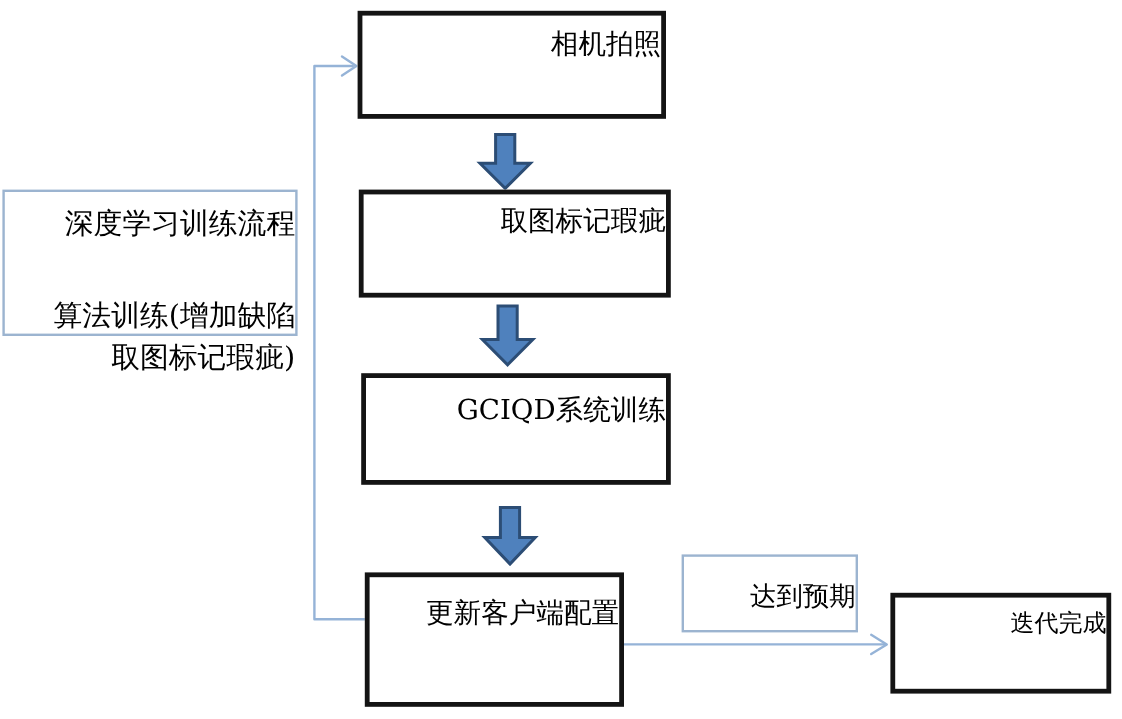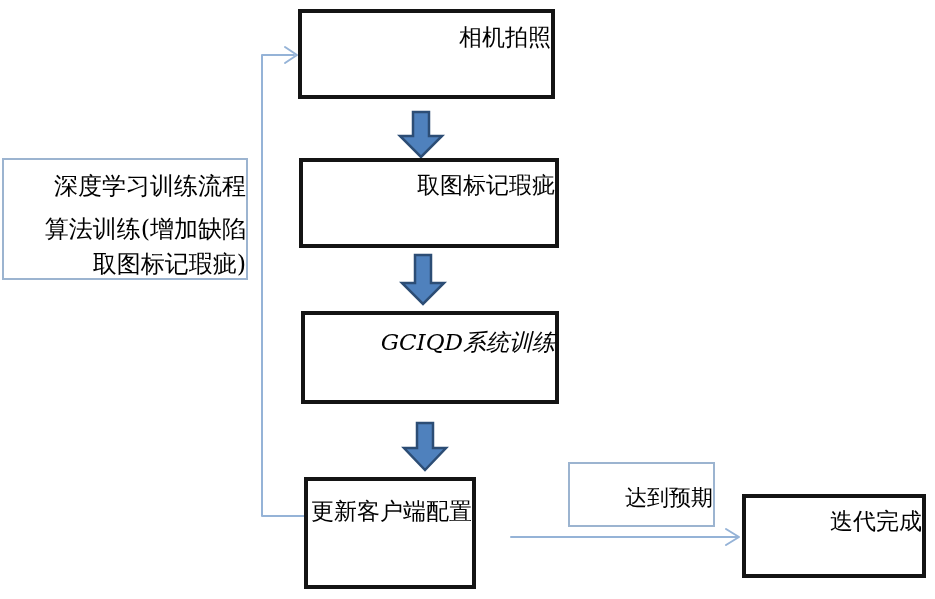--- a/index.html
+++ b/index.html
@@ -47,28 +47,28 @@
     position:absolute;
     box-sizing:border-box;
     background:#ffffff;
     text-align:right;
     line-height:1.25;
   }
   .thick{border:4px solid var(--thick-box-border);}
   .thin{border:2px solid var(--thin-box-border);}
   .node-camera   {left:298px;top:9px;  width:257px;height:90px; padding-top:10px;font-size:23px;}
   .node-mark     {left:299px;top:158px;width:260px;height:90px; padding-top:9px; font-size:23px;}
-  .node-gciqd    {left:301px;top:311px;width:258px;height:93px; padding-top:13px;font-size:23px;font-style:italic;}
-  .node-update   {left:304px;top:477px;width:172px;height:112px;padding-top:13px;font-size:23px;}
+  .node-gciqd    {left:301px;top:311px;width:258px;height:93px; padding-top:13px;font-size:23px;}
+  .node-update   {left:304px;top:477px;width:216px;height:112px;padding-top:13px;font-size:23px;}
   .node-update .box-line{line-height:35px;}
-  .node-iteration{left:742px;top:494px;width:184px;height:84px; padding-top:9px; font-size:23px;}
+  .node-iteration{left:742px;top:494px;width:184px;height:84px; padding-top:9px; font-size:20px;}
   .node-expect   {left:568px;top:462px;width:147px;height:65px; padding-top:20px;font-size:22px;}
   .node-note     {left:2px;  top:158px;width:246px;height:122px;padding-top:9px; font-size:24px;}
   .node-note .note-line{line-height:35px;}
-  .node-note .note-gap{margin-top:8px;}
+  .node-note .note-gap{margin-top:42px;}
 </style>
 </head>
 <body>
 
 <div class="stage">
 
   <svg class="connectors" viewBox="0 0 935 599" xmlns="http://www.w3.org/2000/svg">
 
     <path class="block-arrow" d="M 413 112 L 429 112 L 429 136 L 442 136 L 421 157 L 400 136 L 413 136 Z"></path>
     <path class="block-arrow" d="M 415 255 L 431 255 L 431 283 L 444 283 L 423 304 L 402 283 L 415 283 Z"></path>

